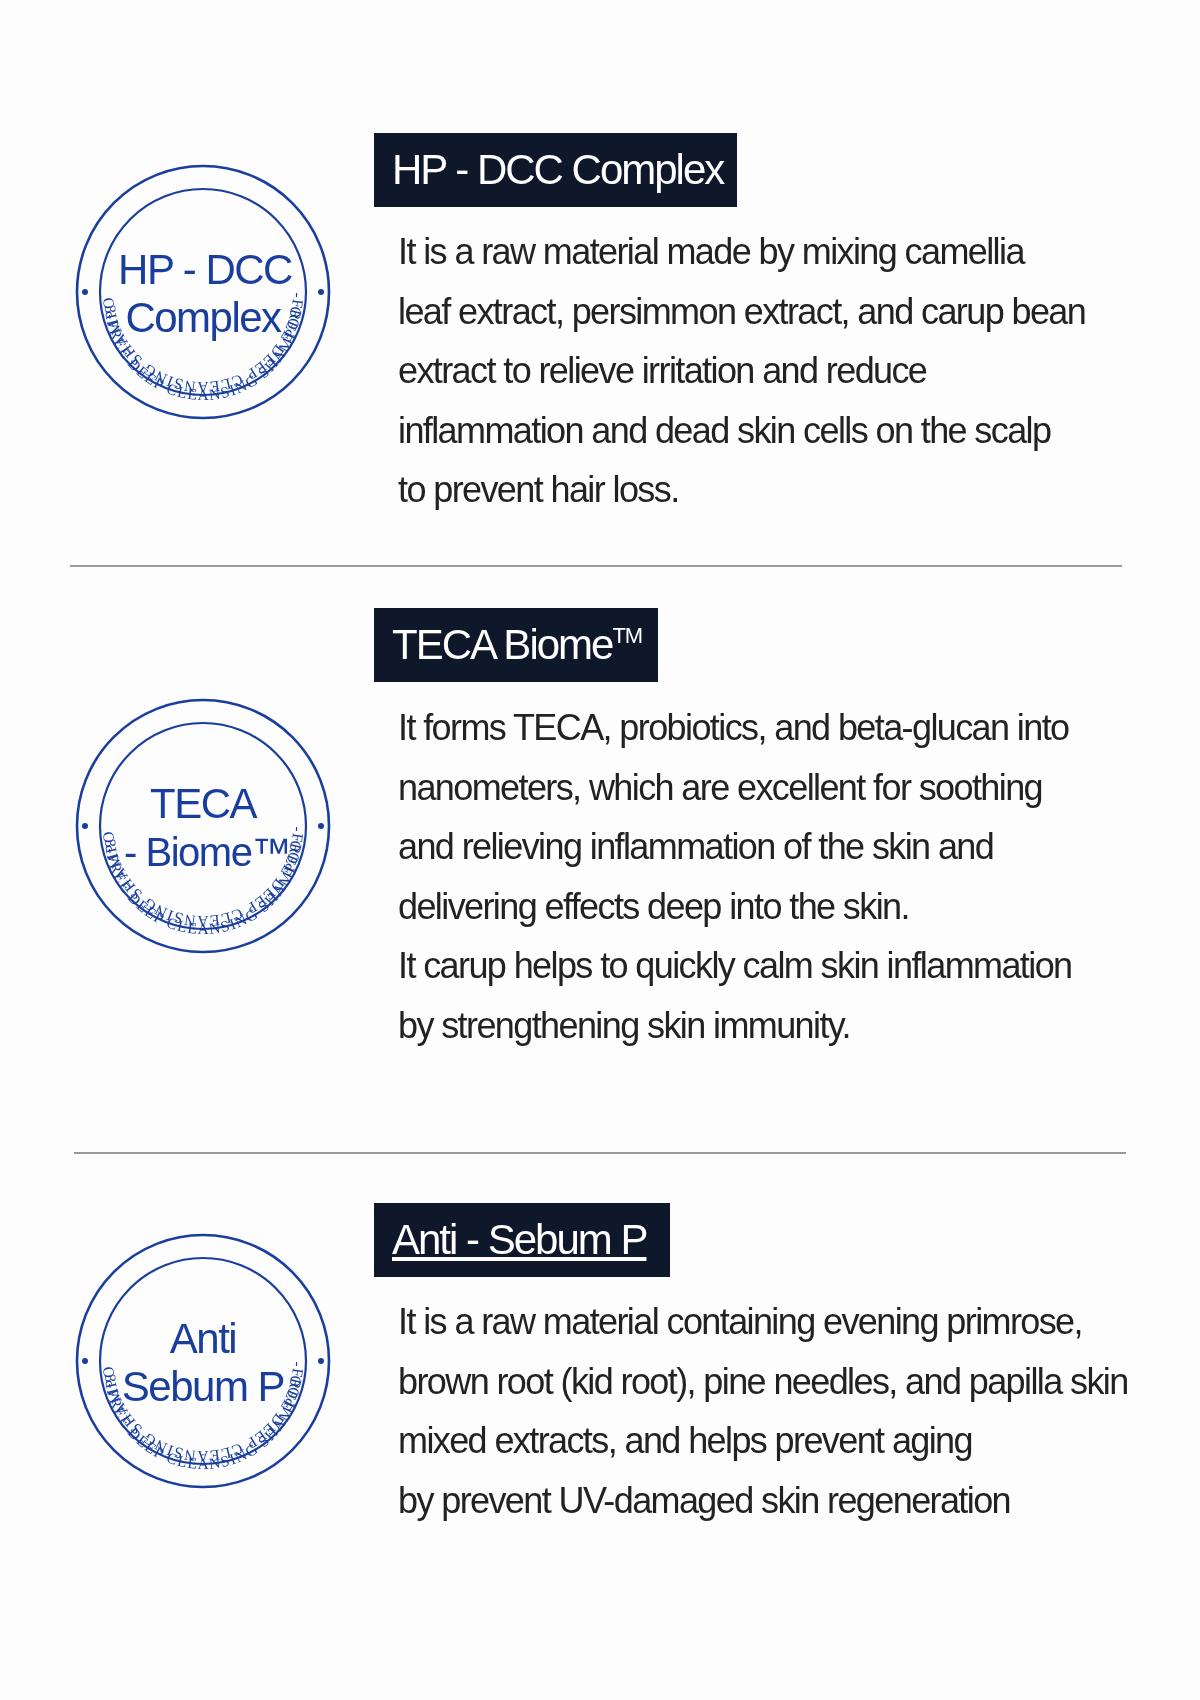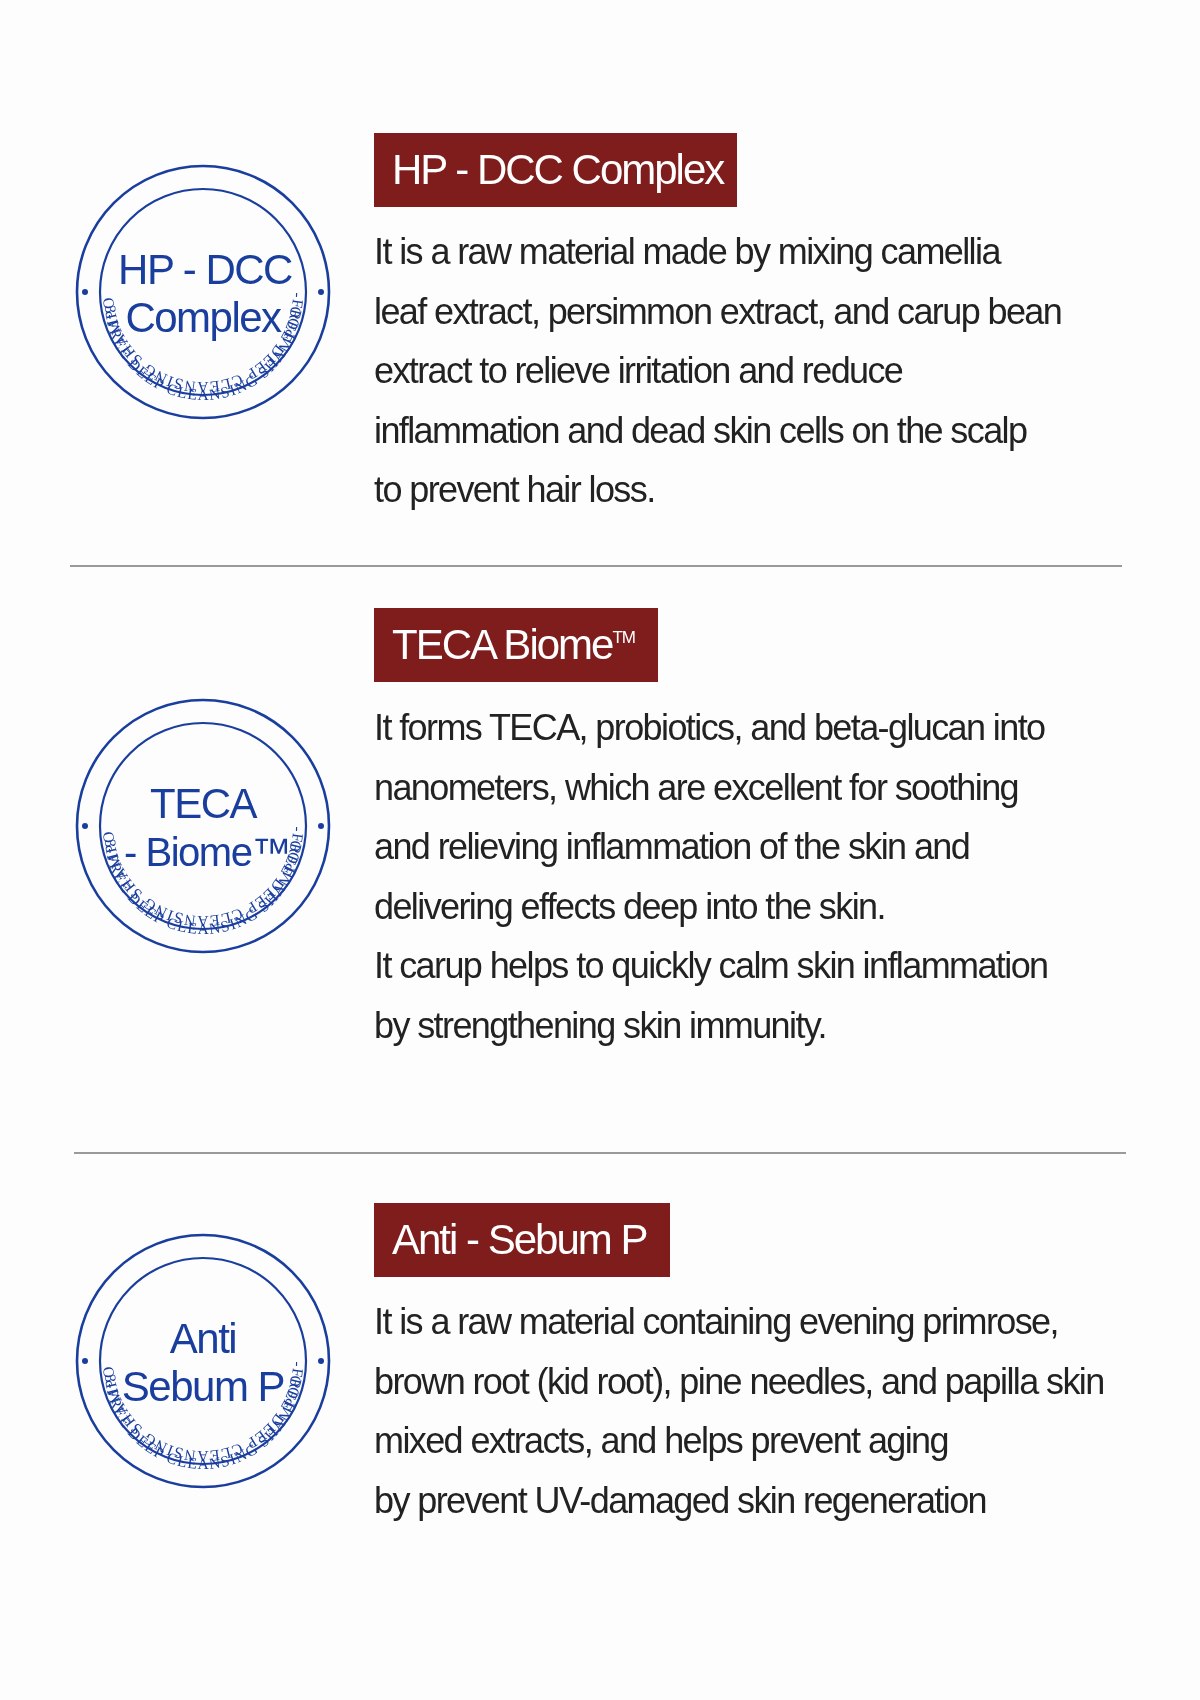--- a/index.html
+++ b/index.html
@@ -14,40 +14,40 @@
     .stamp {
       position: absolute;
       width: 260px; height: 260px;
       left: 73px;
     }
     .stamp svg { width: 260px; height: 260px; display: block; }
     .badge {
       position: absolute;
       left: 374px;
       height: 74px;
-      background: #7f1d1d;
+      background: #0f172a;
       color: #ffffff;
       font-size: 42px;
       letter-spacing: -2px;
       line-height: 74px;
       padding: 0 18px 0 18px;
       box-sizing: border-box;
       white-space: nowrap;
     }
-    .badge sup { font-size: 17px; letter-spacing: -1px; vertical-align: 16px; line-height: 0; }
+    .badge sup { font-size: 22px; letter-spacing: -1px; vertical-align: 16px; line-height: 0; }
     .body-text {
       position: absolute;
       left: 374px;
       width: 800px;
       color: #222222;
       font-size: 36px;
       letter-spacing: -1.6px;
       line-height: 59.5px;
     }
-    .body-text .line { display: block; white-space: nowrap; }
+    .body-text .line { display: block; white-space: nowrap; margin-left: 24px; }
     .divider {
       position: absolute;
       height: 2px;
       background: #9a9a9a;
     }
     .stamp-text { font-family: "Liberation Serif", "DejaVu Serif", serif; }
   </style>
 </head>
 <body>
 
@@ -142,21 +142,21 @@
           <textPath href="#ringTop3" startOffset="50%" text-anchor="middle">3-FREE DEEP CLEANSING SHAMPOO</textPath>
         </text>
       </g>
       <text class="stamp-text" font-size="15.5" fill="#1a3e9e" letter-spacing="1.2">
         <textPath href="#ringBot3" startOffset="50%" text-anchor="middle">3-FREE DEEP CLEANSING SHAMPOO</textPath>
       </text>
       <text x="130" y="122" text-anchor="middle" font-size="42" fill="#1a3e9e" letter-spacing="-1.5">Anti</text>
       <text x="130" y="170" text-anchor="middle" font-size="42" fill="#1a3e9e" letter-spacing="-1.5">Sebum P</text>
     </svg>
   </div>
-  <div class="badge" style="top:1203px; width:296px;">
+  <div class="badge" style="top:1203px; width:296px;text-decoration:underline;">
     <span>Anti - Sebum P</span>
   </div>
   <div class="body-text" style="top:1292px;">
     <span class="line">It is a raw material containing evening primrose,</span>
     <span class="line">brown root (kid root), pine needles, and papilla skin</span>
     <span class="line">mixed extracts, and helps prevent aging</span>
     <span class="line">by prevent UV-damaged skin regeneration</span>
   </div>
 </div>
 

